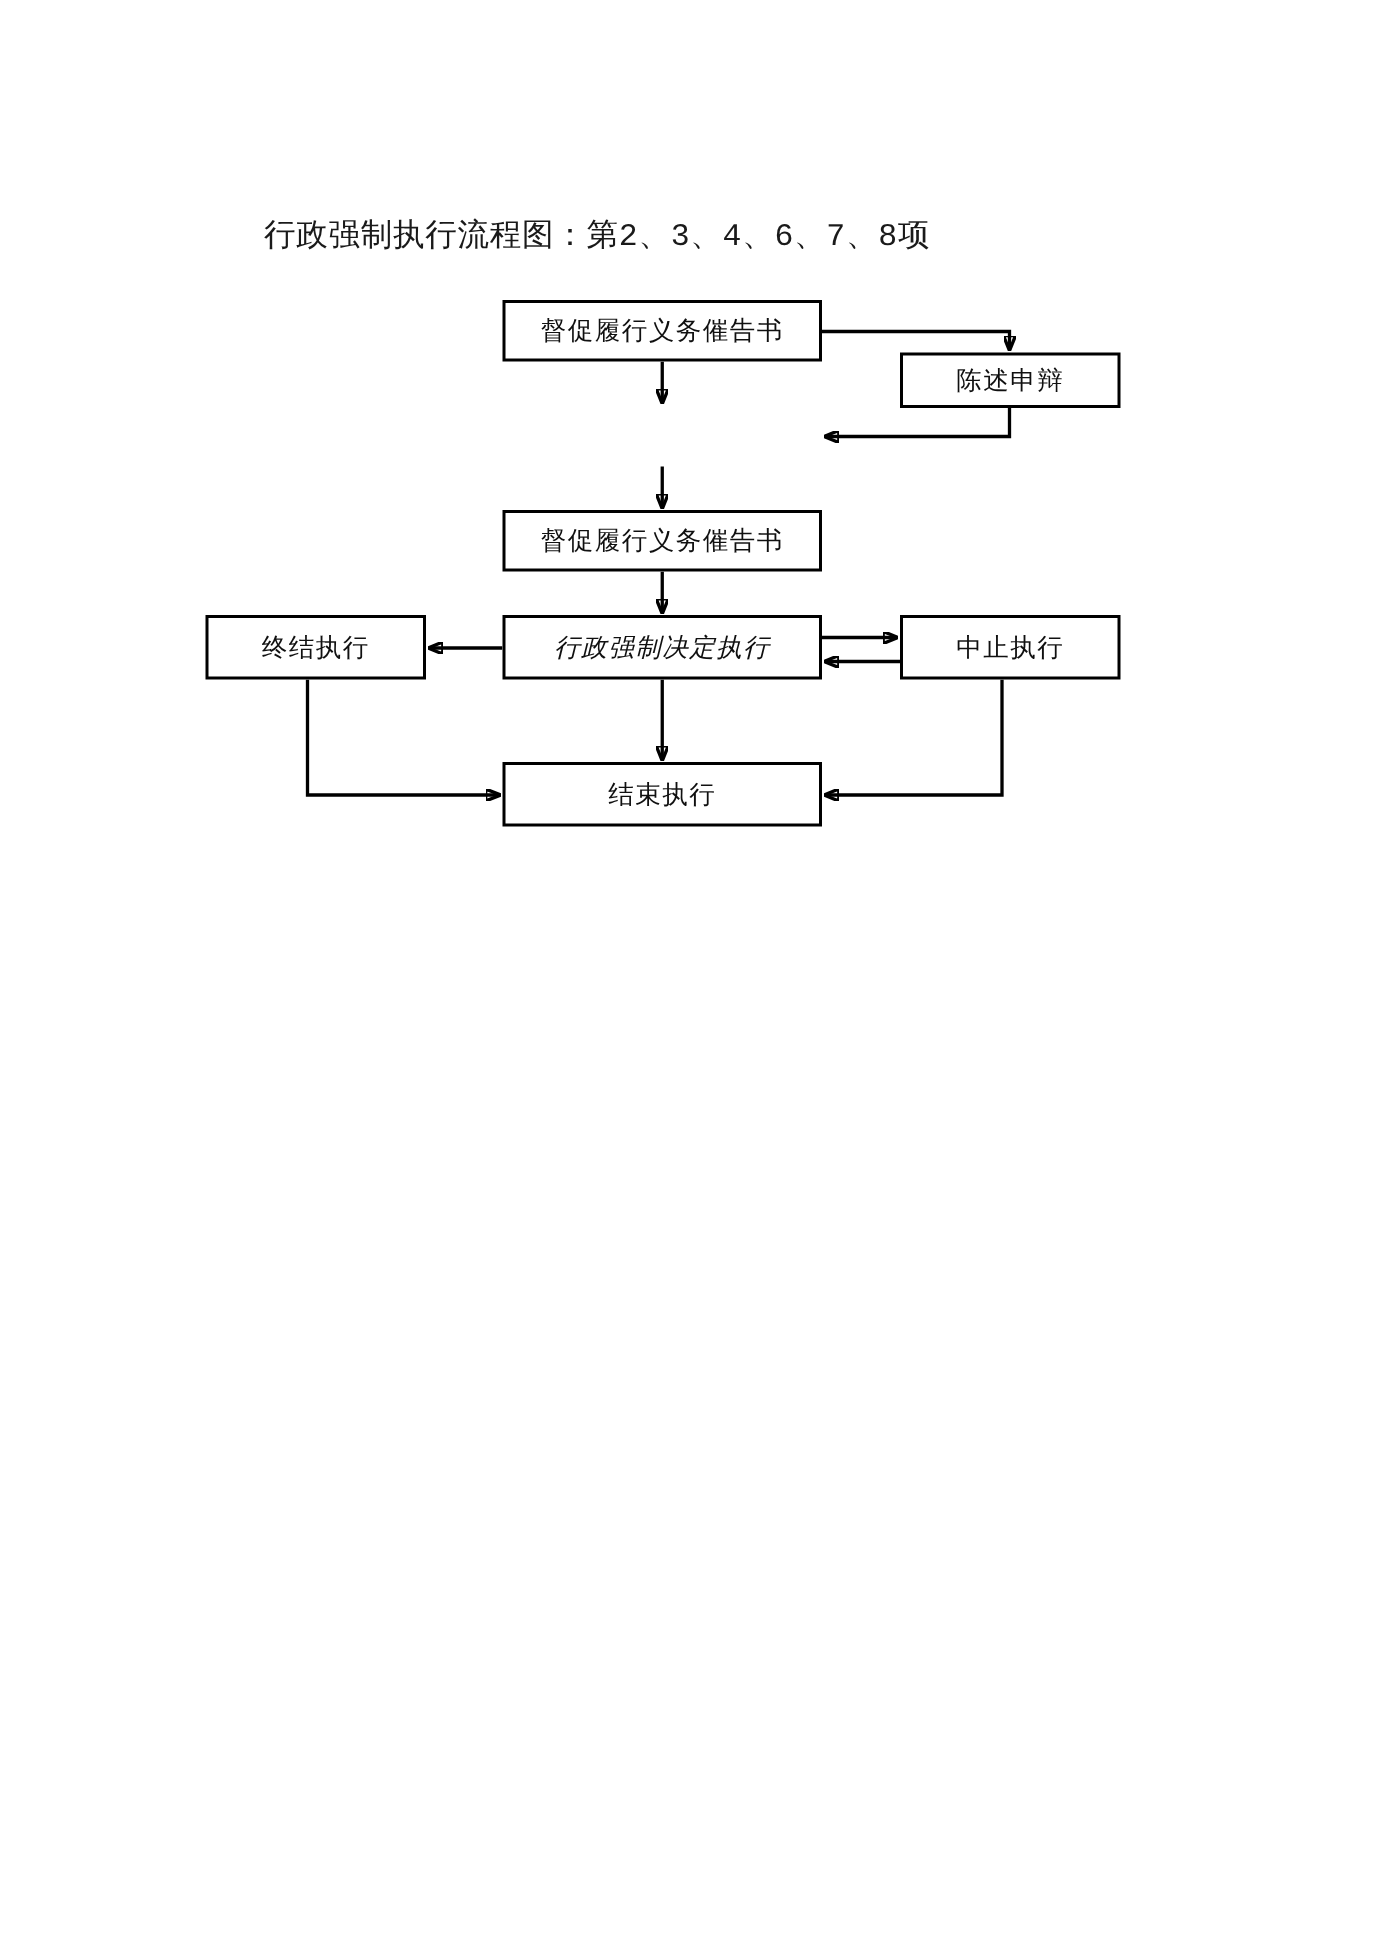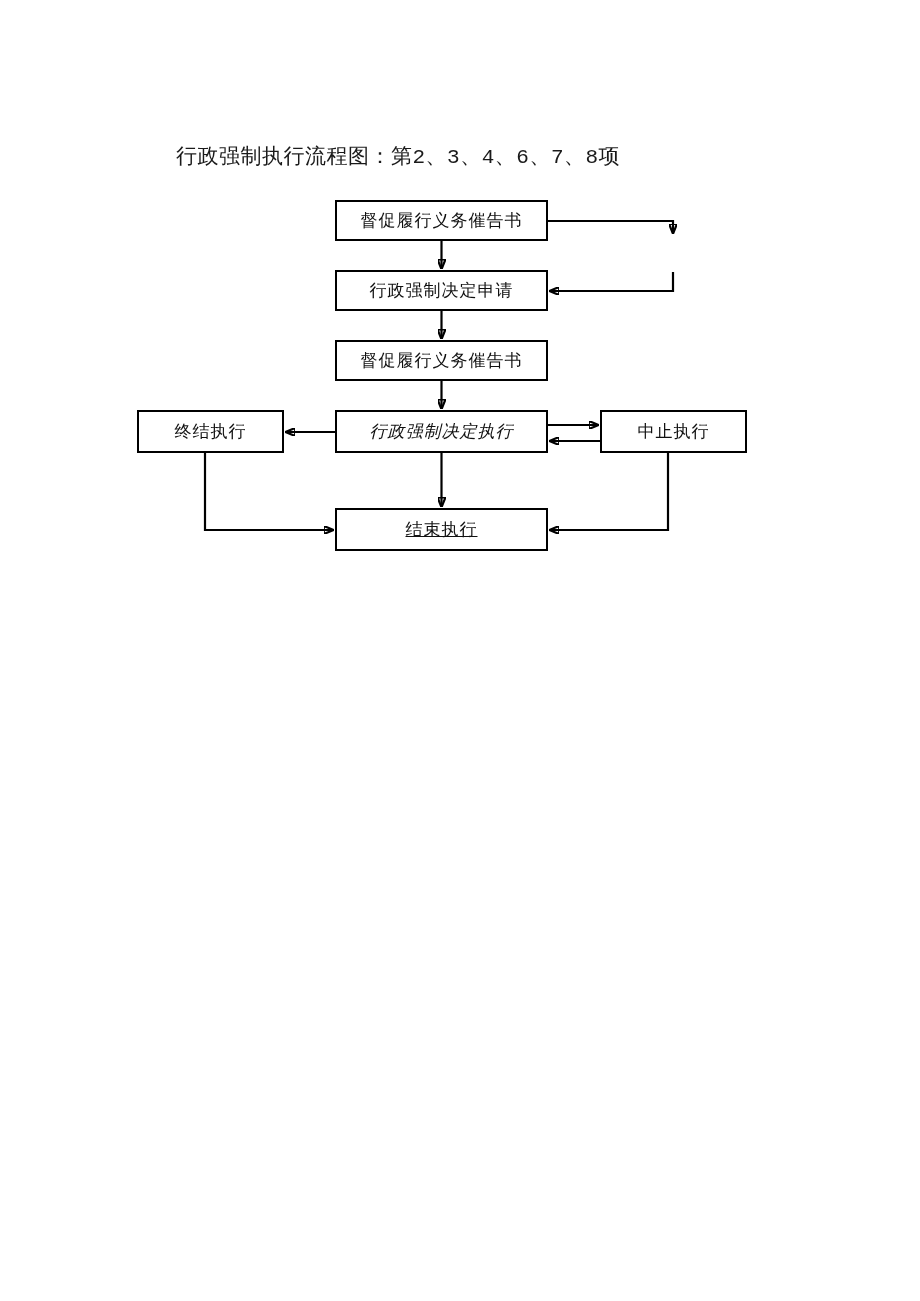--- a/index.html
+++ b/index.html
@@ -96,38 +96,38 @@
 
     <polyline points="205,453 205,530 333,530" marker-end="url(#ah)"></polyline>
 
     <polyline points="668,453 668,530 550,530" marker-end="url(#ah)"></polyline>
   </svg>
 
   <div class="node" style="left:335px; top:200px; width:213px; height:41px;">
     <span>督促履行义务催告书</span>
   </div>
 
+  <div class="node" style="left:600px; top:235px; width:147px; height:37px;">
+    <span>陈述申辩</span>
+  </div>
 
-  <div class="node" style="left:335px; top:270px; width:213px; height:41px;">
-    <span>行政强制决定申请</span>
-  </div>
 
   <div class="node" style="left:335px; top:340px; width:213px; height:41px;">
     <span>督促履行义务催告书</span>
   </div>
 
   <div class="node" style="left:335px; top:410px; width:213px; height:43px;font-style:italic;">
     <span>行政强制决定执行</span>
   </div>
 
   <div class="node" style="left:137px; top:410px; width:147px; height:43px;">
     <span>终结执行</span>
   </div>
 
   <div class="node" style="left:600px; top:410px; width:147px; height:43px;">
     <span>中止执行</span>
   </div>
 
-  <div class="node" style="left:335px; top:508px; width:213px; height:43px;text-decoration:underline;">
+  <div class="node" style="left:335px; top:508px; width:213px; height:43px;">
     <span>结束执行</span>
   </div>
 
 </div>
 
 </body></html>

